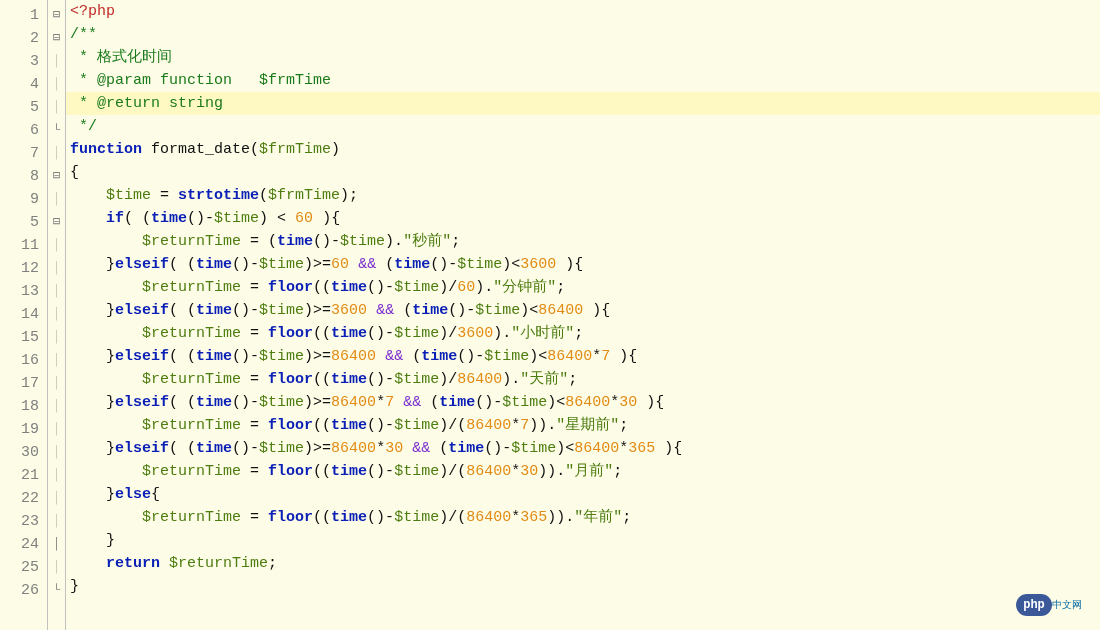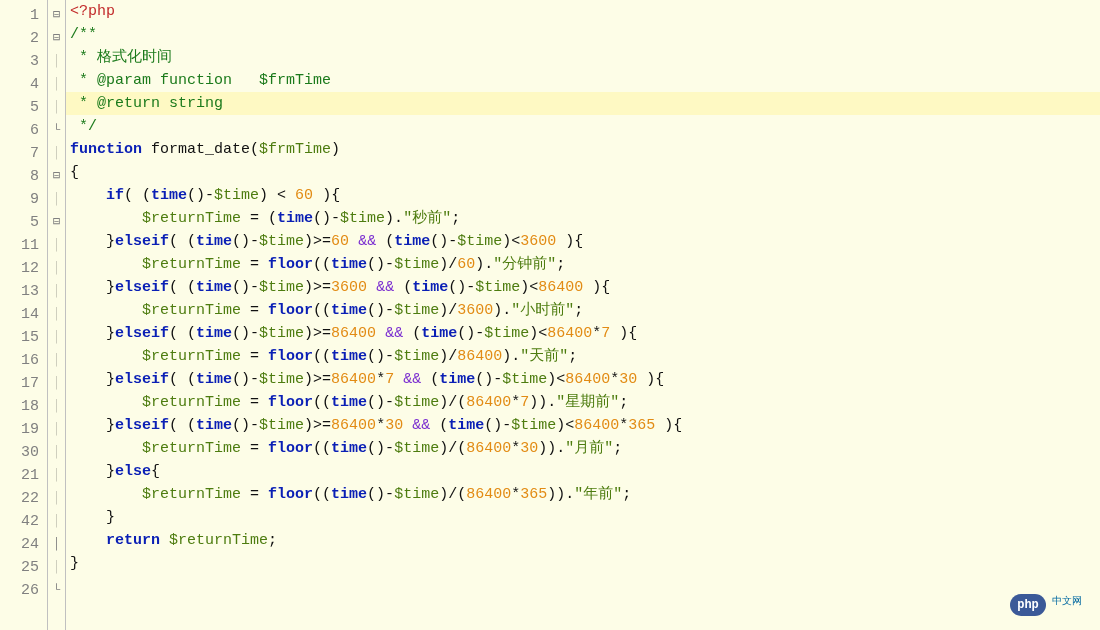--- a/index.html
+++ b/index.html
@@ -61,21 +61,22 @@
 .k-blue   { color: #0a1fb5; font-weight: bold; }
 .k-gray   { color: #4d7c0f; }
 .k-orange { color: #e28b14; }
 .k-purple { color: #7b2fd0; }
 .k-black  { color: #111; }
 .logo {
   position: absolute;
   right: 18px;
   bottom: 14px;
   display: flex;
-  gap: 6px;
+  align-items: center;
+  gap: 0;
 }
 .logo-badge {
   background: #3b5998;
   color: #fff;
   font-size: 12px;
   font-weight: bold;
   width: 36px;
   height: 22px;
   border-radius: 12px;
   display: inline-flex;
@@ -108,21 +109,21 @@
       <div class="ln">13</div>
       <div class="ln">14</div>
       <div class="ln">15</div>
       <div class="ln">16</div>
       <div class="ln">17</div>
       <div class="ln">18</div>
       <div class="ln">19</div>
       <div class="ln">30</div>
       <div class="ln">21</div>
       <div class="ln">22</div>
-      <div class="ln">42</div>
+      <div class="ln">23</div>
       <div class="ln">24</div>
       <div class="ln">25</div>
       <div class="ln">26</div>
     </div>
   <div class="fold-col">
       <div class="fm">⊟</div>
       <div class="fm">⊟</div>
       <div class="fm" style="color: rgb(200, 200, 184);">│</div>
       <div class="fm" style="color: rgb(200, 200, 184);">│</div>
       <div class="fm" style="color: rgb(200, 200, 184);">│</div>
@@ -150,20 +151,21 @@
     </div>
   <div class="code">
       <div class="line"><span class="k-red">&lt;?php</span></div>
       <div class="line"><span class="k-green">/**</span></div>
       <div class="line"><span class="k-green"> * 格式化时间</span></div>
       <div class="line"><span class="k-green"> * @param function   $frmTime</span></div>
       <div class="line highlighted"><span class="k-green"> * @return string</span></div>
       <div class="line"><span class="k-green"> */</span></div>
       <div class="line"><span class="k-blue">function</span><span class="k-black"> format_date(</span><span class="k-gray">$frmTime</span><span class="k-black">)</span></div>
       <div class="line"><span class="k-black">{</span></div>
+      <div class="line"><span class="k-black">    </span><span class="k-gray">$time</span><span class="k-black"> = </span><span class="k-blue">strtotime</span><span class="k-black">(</span><span class="k-gray">$frmTime</span><span class="k-black">);</span></div>
       <div class="line"><span class="k-black">    </span><span class="k-blue">if</span><span class="k-black">( (</span><span class="k-blue">time</span><span class="k-black">()-</span><span class="k-gray">$time</span><span class="k-black">) &lt; </span><span class="k-orange">60</span><span class="k-black"> ){</span></div>
       <div class="line"><span class="k-black">        </span><span class="k-gray">$returnTime</span><span class="k-black"> = (</span><span class="k-blue">time</span><span class="k-black">()-</span><span class="k-gray">$time</span><span class="k-black">).</span><span class="k-gray">"秒前"</span><span class="k-black">;</span></div>
       <div class="line"><span class="k-black">    }</span><span class="k-blue">elseif</span><span class="k-black">( (</span><span class="k-blue">time</span><span class="k-black">()-</span><span class="k-gray">$time</span><span class="k-black">)&gt;=</span><span class="k-orange">60</span><span class="k-black"> </span><span class="k-purple">&amp;&amp;</span><span class="k-black"> (</span><span class="k-blue">time</span><span class="k-black">()-</span><span class="k-gray">$time</span><span class="k-black">)&lt;</span><span class="k-orange">3600</span><span class="k-black"> ){</span></div>
       <div class="line"><span class="k-black">        </span><span class="k-gray">$returnTime</span><span class="k-black"> = </span><span class="k-blue">floor</span><span class="k-black">((</span><span class="k-blue">time</span><span class="k-black">()-</span><span class="k-gray">$time</span><span class="k-black">)/</span><span class="k-orange">60</span><span class="k-black">).</span><span class="k-gray">"分钟前"</span><span class="k-black">;</span></div>
       <div class="line"><span class="k-black">    }</span><span class="k-blue">elseif</span><span class="k-black">( (</span><span class="k-blue">time</span><span class="k-black">()-</span><span class="k-gray">$time</span><span class="k-black">)&gt;=</span><span class="k-orange">3600</span><span class="k-black"> </span><span class="k-purple">&amp;&amp;</span><span class="k-black"> (</span><span class="k-blue">time</span><span class="k-black">()-</span><span class="k-gray">$time</span><span class="k-black">)&lt;</span><span class="k-orange">86400</span><span class="k-black"> ){</span></div>
       <div class="line"><span class="k-black">        </span><span class="k-gray">$returnTime</span><span class="k-black"> = </span><span class="k-blue">floor</span><span class="k-black">((</span><span class="k-blue">time</span><span class="k-black">()-</span><span class="k-gray">$time</span><span class="k-black">)/</span><span class="k-orange">3600</span><span class="k-black">).</span><span class="k-gray">"小时前"</span><span class="k-black">;</span></div>
       <div class="line"><span class="k-black">    }</span><span class="k-blue">elseif</span><span class="k-black">( (</span><span class="k-blue">time</span><span class="k-black">()-</span><span class="k-gray">$time</span><span class="k-black">)&gt;=</span><span class="k-orange">86400</span><span class="k-black"> </span><span class="k-purple">&amp;&amp;</span><span class="k-black"> (</span><span class="k-blue">time</span><span class="k-black">()-</span><span class="k-gray">$time</span><span class="k-black">)&lt;</span><span class="k-orange">86400</span><span class="k-black">*</span><span class="k-orange">7</span><span class="k-black"> ){</span></div>
       <div class="line"><span class="k-black">        </span><span class="k-gray">$returnTime</span><span class="k-black"> = </span><span class="k-blue">floor</span><span class="k-black">((</span><span class="k-blue">time</span><span class="k-black">()-</span><span class="k-gray">$time</span><span class="k-black">)/</span><span class="k-orange">86400</span><span class="k-black">).</span><span class="k-gray">"天前"</span><span class="k-black">;</span></div>
       <div class="line"><span class="k-black">    }</span><span class="k-blue">elseif</span><span class="k-black">( (</span><span class="k-blue">time</span><span class="k-black">()-</span><span class="k-gray">$time</span><span class="k-black">)&gt;=</span><span class="k-orange">86400</span><span class="k-black">*</span><span class="k-orange">7</span><span class="k-black"> </span><span class="k-purple">&amp;&amp;</span><span class="k-black"> (</span><span class="k-blue">time</span><span class="k-black">()-</span><span class="k-gray">$time</span><span class="k-black">)&lt;</span><span class="k-orange">86400</span><span class="k-black">*</span><span class="k-orange">30</span><span class="k-black"> ){</span></div>
       <div class="line"><span class="k-black">        </span><span class="k-gray">$returnTime</span><span class="k-black"> = </span><span class="k-blue">floor</span><span class="k-black">((</span><span class="k-blue">time</span><span class="k-black">()-</span><span class="k-gray">$time</span><span class="k-black">)/(</span><span class="k-orange">86400</span><span class="k-black">*</span><span class="k-orange">7</span><span class="k-black">)).</span><span class="k-gray">"星期前"</span><span class="k-black">;</span></div>

